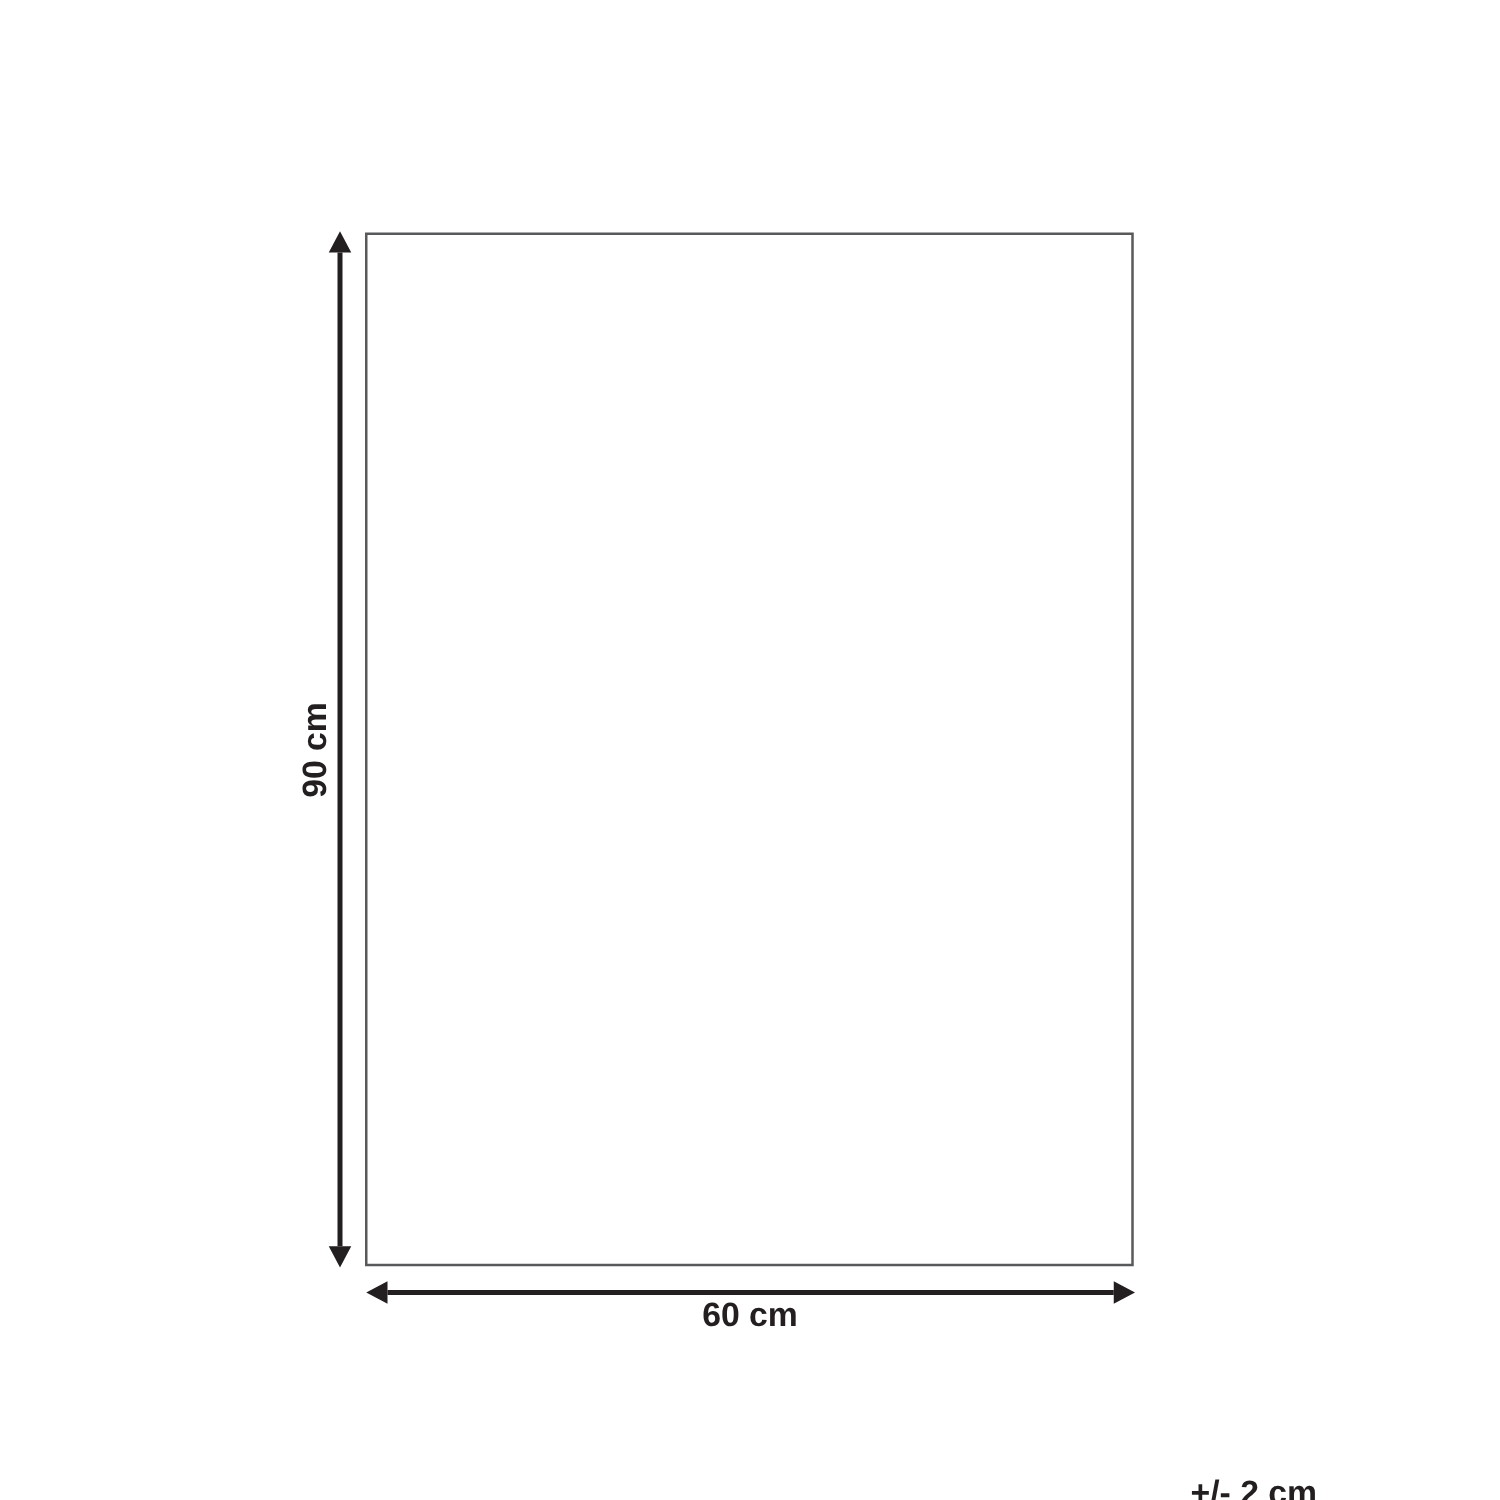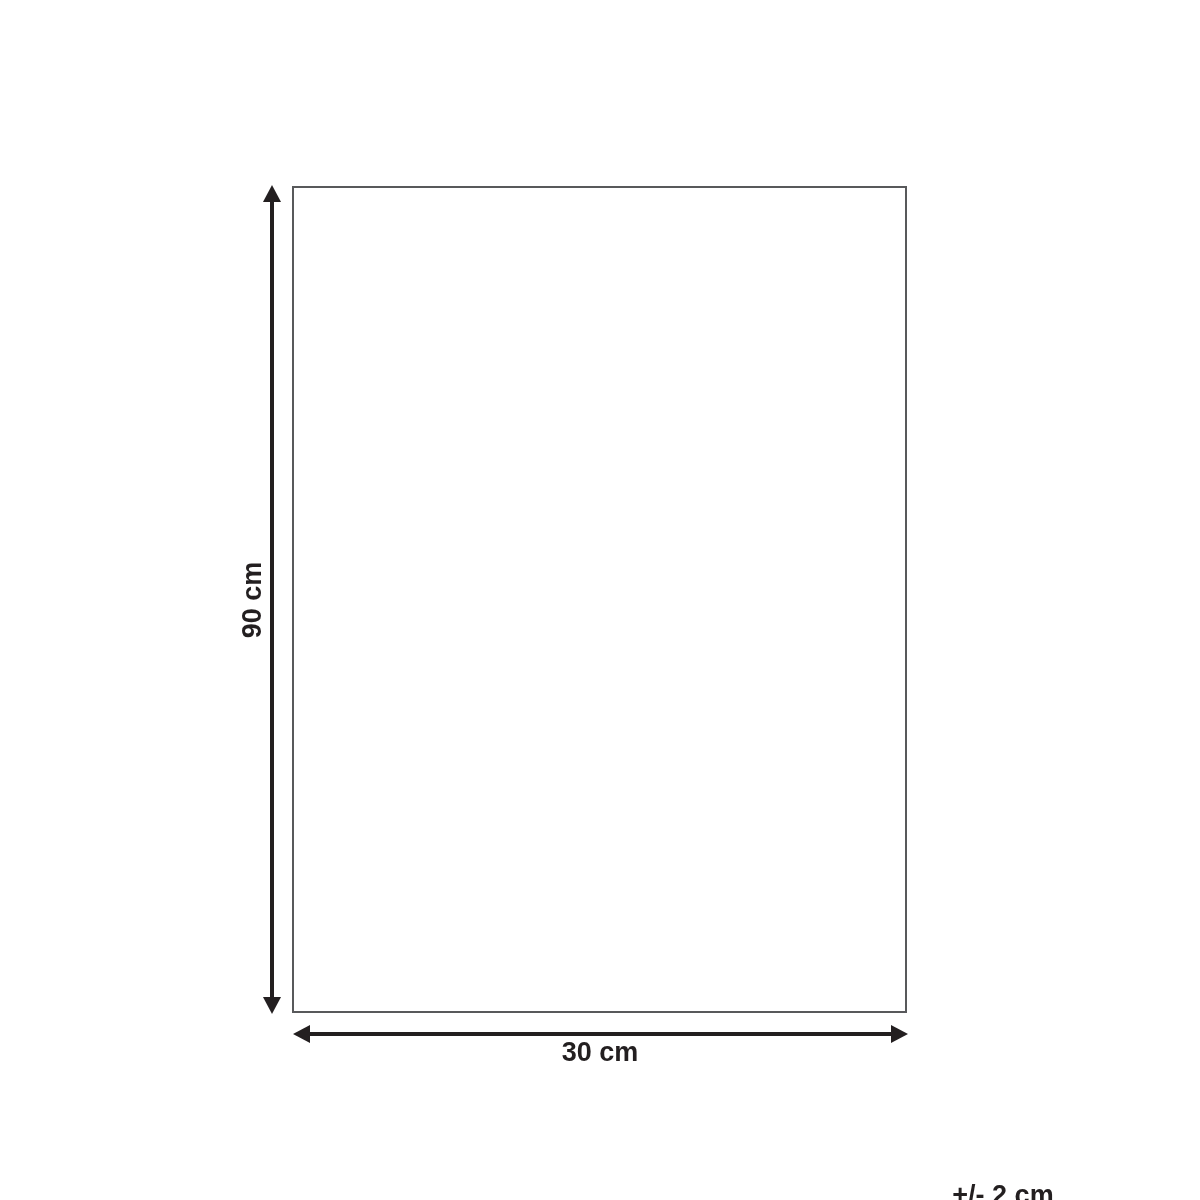--- a/index.html
+++ b/index.html
@@ -125,17 +125,17 @@
   </div>
 
   <div class="dim-label height-label">90 cm</div>
 
   <div class="h-arrow">
     <div class="head-left"></div>
     <div class="shaft"></div>
     <div class="head-right"></div>
   </div>
 
-  <div class="dim-label width-label">30 cm</div>
+  <div class="dim-label width-label">60 cm</div>
 
   <div class="dim-label tolerance-label">+/- 2 cm</div>
 
 </div>
 
 </body></html>

